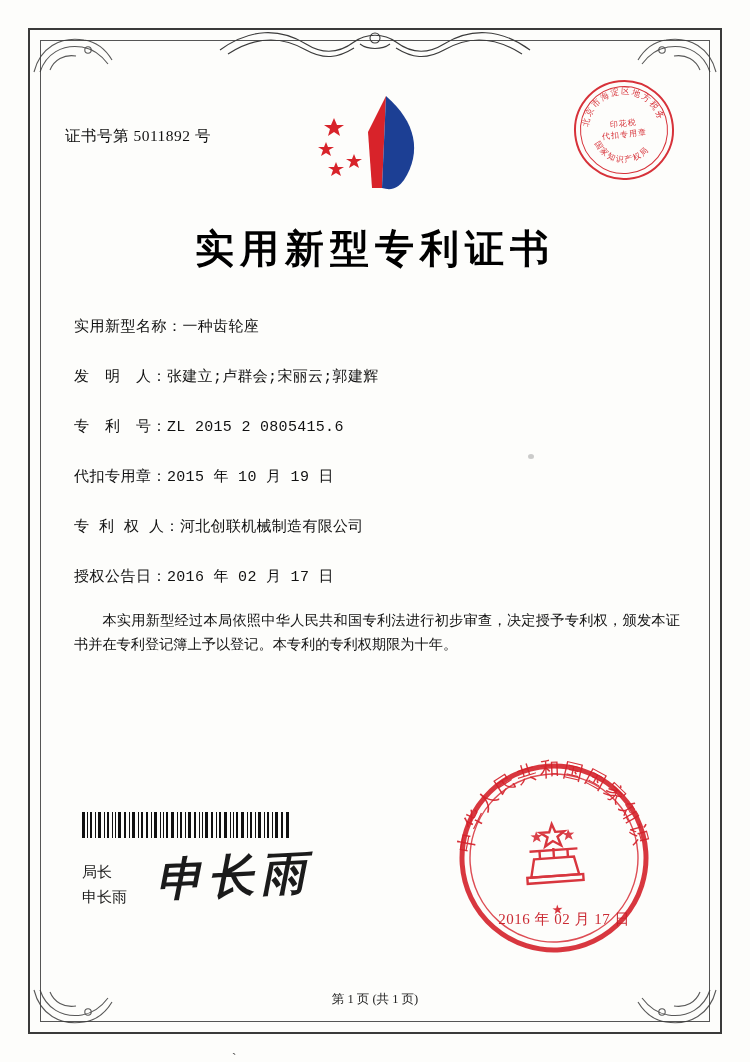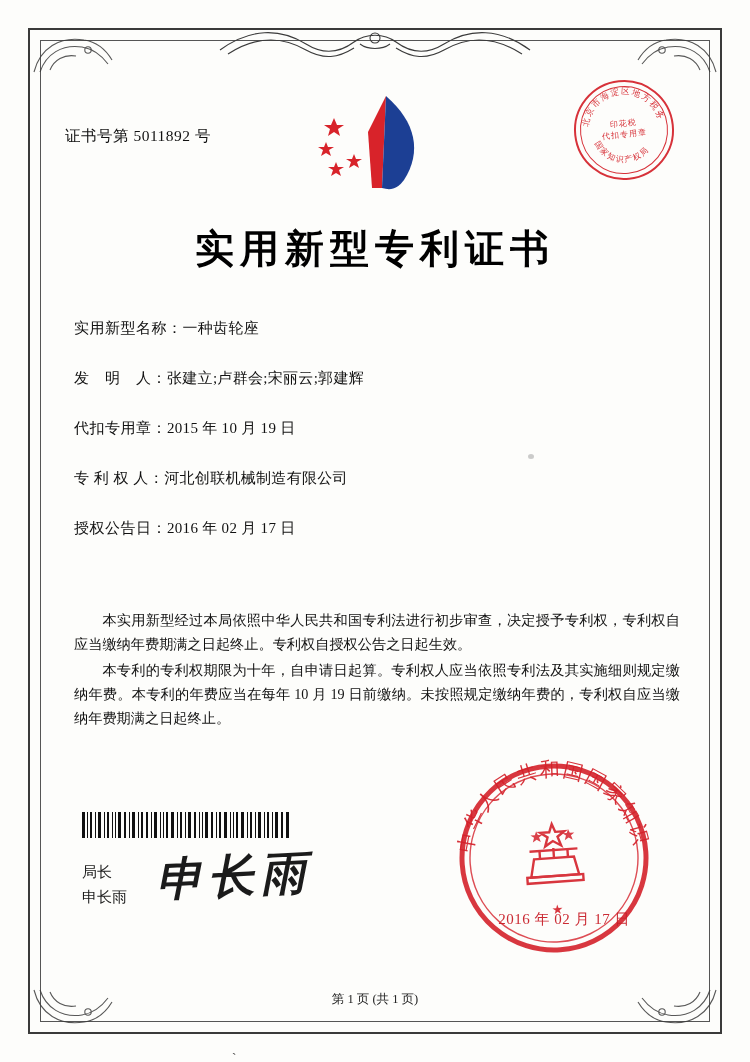--- a/index.html
+++ b/index.html
@@ -122,20 +122,21 @@
     letter-spacing: 6px;
     font-family: "Liberation Serif", "DejaVu Serif", serif;
     color: #000;
   }
 
   .fields {
     position: absolute;
     left: 14px;
     right: 8px;
     top: 248px;
+    font-family: Liberation Mono, monospace;
   }
   .field-row {
     font-size: 15px;
     line-height: 20px;
     margin-bottom: 30px;
     color: #111;
     white-space: nowrap;
   }
   .field-label {
     display: inline-block;
@@ -328,35 +329,37 @@
     <div class="title">实用新型专利证书</div>
 
     <div class="fields">
       <div class="field-row">
         <span class="field-label">实用新型名称：</span><span class="field-value">一种齿轮座</span>
       </div>
       <div class="field-row">
         <span class="field-label">发　明　人：</span><span class="field-value">张建立;卢群会;宋丽云;郭建辉</span>
       </div>
       <div class="field-row">
+        <span class="field-label">专　利　号：</span><span class="field-value">ZL 2015 2 0805415.6</span>
+      </div>
+      <div class="field-row">
         <span class="field-label">代扣专用章：</span><span class="field-value">2015 年 10 月 19 日</span>
       </div>
       <div class="field-row">
         <span class="field-label">专 利 权 人：</span><span class="field-value">河北创联机械制造有限公司</span>
       </div>
       <div class="field-row">
         <span class="field-label">授权公告日：</span><span class="field-value">2016 年 02 月 17 日</span>
       </div>
     </div>
 
     <div class="smudge"></div>
 
     <div class="body-text">
-      <p>本实用新型经过本局依照中华人民共和国专利法进行初步审查，决定授予专利权，专利权自应当缴纳年费期满之日起终止。专利权自授权公告之日起生效。</p>
-      <p>本专利的专利权期限为十年，自申请日起算。专利权人应当依照专利法及其实施细则规定缴纳年费。本专利的年费应当在每年 10 月 19 日前缴纳。未按照规定缴纳年费的，专利权自应当缴纳年费期满之日起终止。</p>
+      <p>本实用新型经过本局依照中华人民共和国专利法进行初步审查，决定授予专利权，颁发本证书并在专利登记簿上予以登记。本专利的专利权期限为十年。</p>
     </div>
 
     <div class="barcode">
       <i style="left:0px;width:3px"></i>
         <i style="left:5px;width:1px"></i>
         <i style="left:8px;width:2px"></i>
       <i style="left:13px;width:1px"></i>
         <i style="left:16px;width:3px"></i>
         <i style="left:22px;width:1px"></i>
       <i style="left:25px;width:2px"></i>

